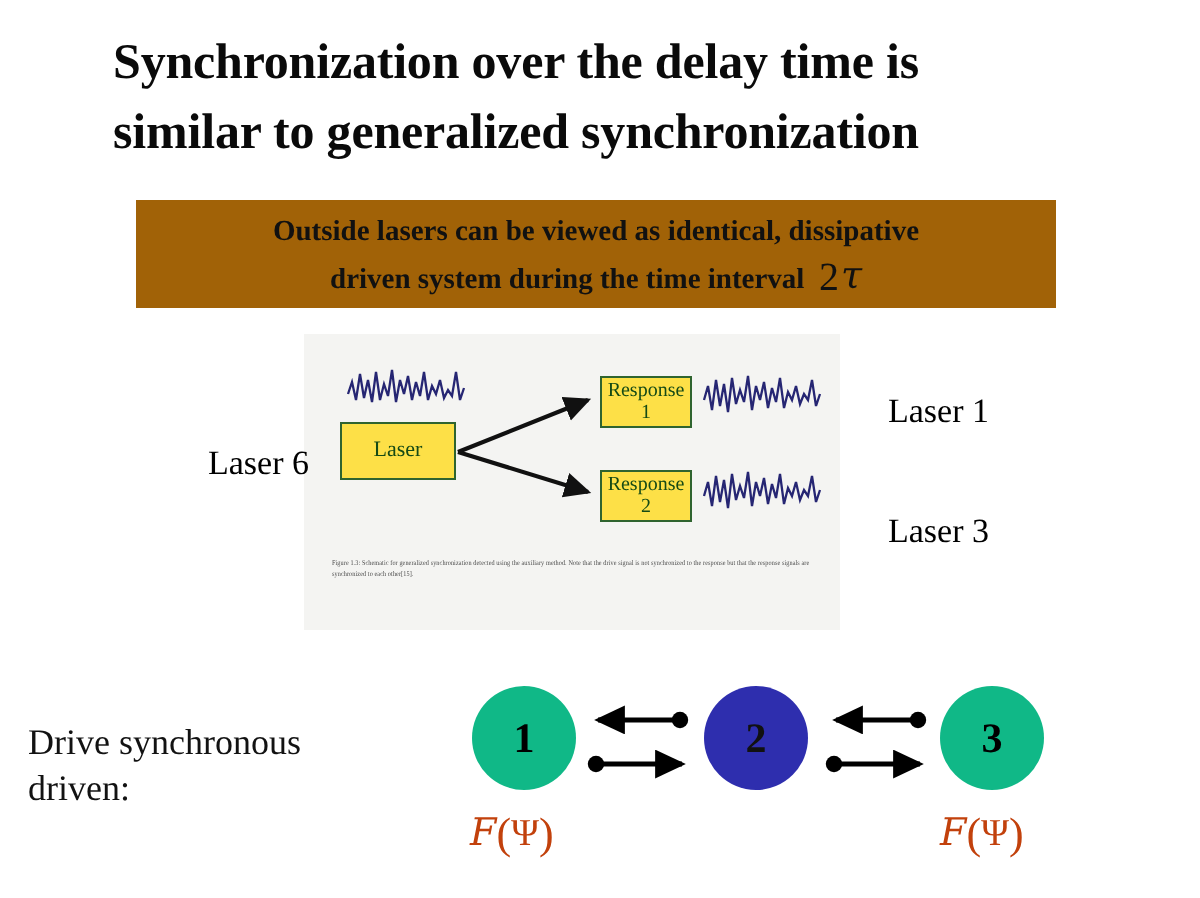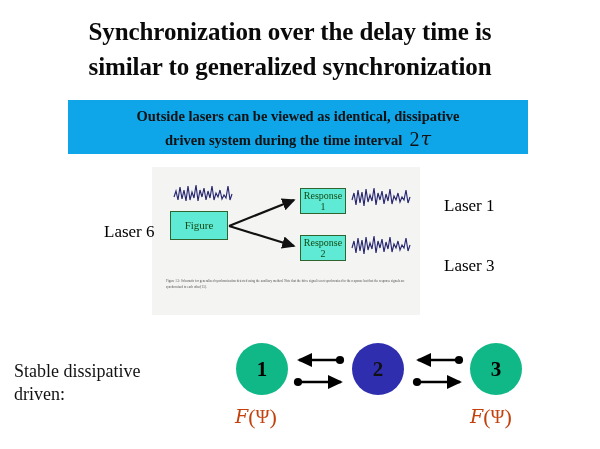--- a/index.html
+++ b/index.html
@@ -27,32 +27,31 @@
     position: absolute;
     left: 0;
     top: 14px;
     width: 516px;
     text-align: center;
     font-weight: bold;
     font-size: 25px;
     line-height: 35px;
     letter-spacing: -0.1px;
     color: #0a0a0a;
-    padding-left: 32px;
   }
   .title .line { display: block; }
 
   
   .callout {
     position: absolute;
     left: 68px;
     top: 100px;
     width: 460px;
     height: 54px;
-    background: #0ea5e9;
+    background: #a16207;
     box-sizing: border-box;
     padding: 5px 10px 0 10px;
     text-align: center;
   }
   .callout-text {
     font-weight: bold;
     font-size: 14.5px;
     line-height: 22px;
     color: #111111;
     display: block;
@@ -86,21 +85,21 @@
     font-size: 17px;
     color: #000000;
     white-space: nowrap;
   }
   #laser2-label { left: 104px; top: 222px; }
   #laser1-label { left: 444px; top: 196px; }
   #laser3-label { left: 444px; top: 256px; }
 
   .box {
     position: absolute;
-    background: #5eead4;
+    background: #fde047;
     border: 1.5px solid #2f642f;
     box-sizing: border-box;
     color: #154a15;
     text-align: center;
     font-size: 10px;
     line-height: 11px;
     display: flex;
     align-items: center;
     justify-content: center;
     flex-direction: column;
@@ -206,41 +205,41 @@
   </div>
 
   <div class="callout">
     <span class="callout-text">Outside lasers can be viewed as identical, dissipative</span>
     <span class="callout-text l2"><span>driven system during the time interval</span>&nbsp; <span class="mathnum">2</span><span class="mathvar">τ</span></span>
   </div>
 
   <div class="figure-panel"></div>
 
   <div class="box" id="drive-box">
-    <span class="ln">Figure</span>
+    <span class="ln">Laser</span>
   </div>
 
   <div class="box" id="response1-box">
     <span class="ln">Response</span>
     <span class="ln">1</span>
   </div>
 
   <div class="box" id="response2-box">
     <span class="ln">Response</span>
     <span class="ln">2</span>
   </div>
 
   <div class="label-laser" id="laser2-label">Laser 6</div>
   <div class="label-laser" id="laser1-label">Laser 1</div>
   <div class="label-laser" id="laser3-label">Laser 3</div>
 
   <div class="figure-caption">Figure 1.3: Schematic for generalized synchronization detected using the auxiliary method. Note that the drive signal is not synchronized to the response but that the response signals are synchronized to each other[15].</div>
 
   <div class="bottom-label">
-    <span class="ln">Stable dissipative</span>
+    <span class="ln">Drive synchronous</span>
     <span class="ln">driven:</span>
   </div>
 
   <div class="node" id="node-1">
     <span>1</span>
   </div>
   <div class="node" id="node-2">
     <span>2</span>
   </div>
   <div class="node" id="node-3">

